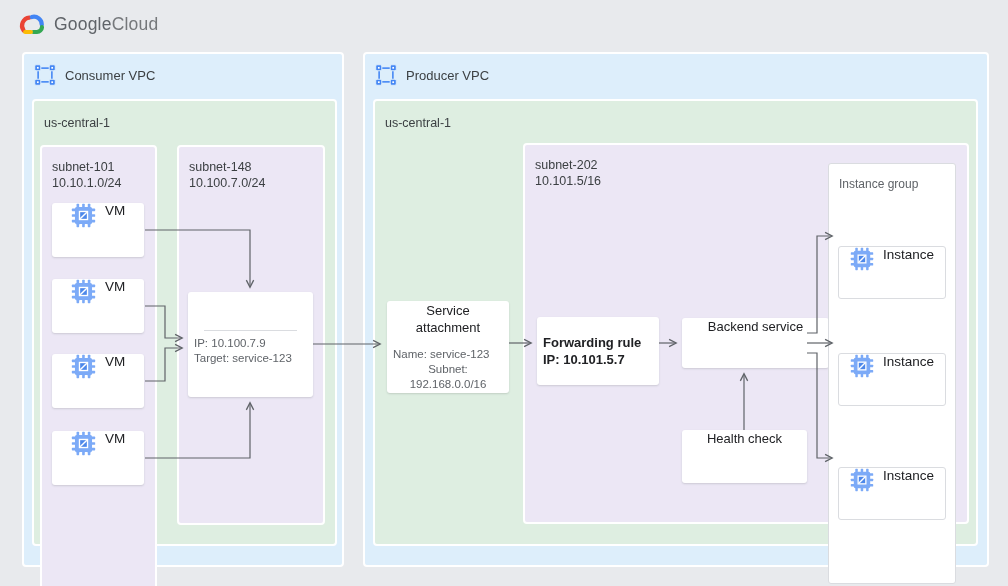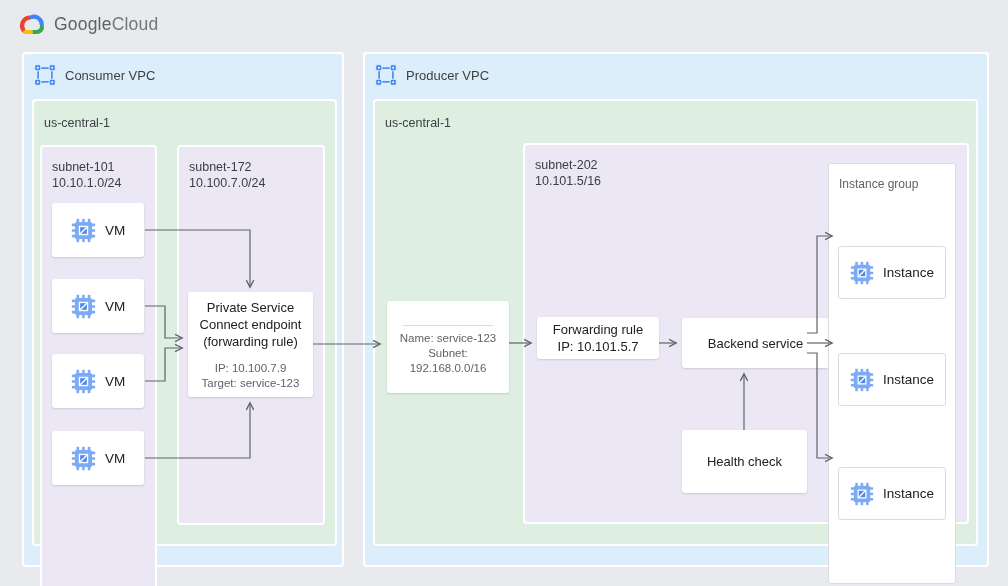--- a/index.html
+++ b/index.html
@@ -18,21 +18,21 @@
   .zone{ border:2px solid #fff; border-radius:4px; }
   .vpc{ background:var(--vpc); }
   .region{ background:var(--region); }
   .subnet{ background:var(--subnet); }
   .zone-label{ font-size:13px; color:#3c4043; }
   .region-label,.subnet-label{ font-size:12.5px; color:#3c4043; line-height:16px; }
   .vpc-head{ position:absolute; left:10px; top:10px; display:flex; align-items:center; gap:9px; }
   .node{
     position:absolute; background:#fff; border-radius:3px;
     box-shadow:0 1px 2px rgba(60,64,67,.18);
-    display:flex; align-items:center; justify-content:center;
+    display:flex; align-items:flex-start; justify-content:center;
   }
   .node.outlined{ border:1px solid var(--node-border); box-shadow:none;margin-top:36px; }
   .vm-node{ gap:9px; }
   .vm-label{ font-size:13.5px; color:var(--txt); }
   .card{ flex-direction:column; text-align:center; padding:9px 6px; }
   .card-title{ font-size:13px; color:var(--txt); line-height:17px; }
   .card-divider{ width:82%; height:1px; background:var(--node-border); margin:6px auto 5px; }
   .card-sub{ font-size:11.5px; color:var(--sub); line-height:15px; }
   .single-title{ font-size:13px; color:var(--txt); line-height:17px; }
   .group-box{ position:absolute; background:#fff; border:1px solid var(--node-border); border-radius:3px; }
@@ -113,21 +113,21 @@
   <span class="region-label abs" style="left:10px;top:14px;">us-central-1</span>
 </div>
 <div class="abs zone subnet" style="left:40px;top:145px;width:117px;height:448px;">
   <div class="subnet-label abs" style="left:10px;top:12px;">
     <div>subnet-101</div>
     <div>10.10.1.0/24</div>
   </div>
 </div>
 <div class="abs zone subnet" style="left:177px;top:145px;width:148px;height:380px;">
   <div class="subnet-label abs" style="left:10px;top:12px;">
-    <div>subnet-172</div>
+    <div>subnet-148</div>
     <div>10.100.7.0/24</div>
   </div>
 </div>
 
 <div class="node vm-node" style="left:52px;top:203px;width:92px;height:54px;">
   <svg class="chip" width="25" height="25" viewBox="0 0 24 24">
       <use href="#chip-icon"></use>
     </svg>
   <span class="vm-label">VM</span>
 </div>
@@ -144,21 +144,20 @@
   <span class="vm-label">VM</span>
 </div>
 <div class="node vm-node" style="left:52px;top:431px;width:92px;height:54px;">
   <svg class="chip" width="25" height="25" viewBox="0 0 24 24">
       <use href="#chip-icon"></use>
     </svg>
   <span class="vm-label">VM</span>
 </div>
 
 <div class="node card" style="left:188px;top:292px;width:125px;height:105px;">
-  <div class="card-title">Private Service Connect endpoint (forwarding rule)</div>
   <div class="card-divider"></div>
   <div class="card-sub">IP: 10.100.7.9</div>
   <div class="card-sub">Target: service-123</div>
 </div>
 
 <div class="abs zone vpc" style="left:363px;top:52px;width:626px;height:515px;">
   <div class="vpc-head">
     <svg class="vpc-icon" width="22" height="22" viewBox="0 0 24 24">
         <use href="#vpc-icon"></use>
       </svg>
@@ -169,35 +168,36 @@
   <span class="region-label abs" style="left:10px;top:14px;">us-central-1</span>
 </div>
 <div class="abs zone subnet" style="left:523px;top:143px;width:446px;height:381px;">
   <div class="subnet-label abs" style="left:10px;top:12px;">
     <div>subnet-202</div>
     <div>10.101.5/16</div>
   </div>
 </div>
 
 <div class="node card" style="left:387px;top:301px;width:122px;height:92px;">
+  <div class="card-title">Service attachment</div>
   <div class="card-divider"></div>
   <div class="card-sub">Name: service-123</div>
   <div class="card-sub">Subnet: 192.168.0.0/16</div>
 </div>
 
-<div class="node card" style="left:537px;top:317px;width:122px;height:42px;">
+<div class="node card" style="left:537px;top:317px;width:122px;height:68px;font-weight:bold;">
   <div class="single-title">Forwarding rule</div>
   <div class="single-title">IP: 10.101.5.7</div>
 </div>
 
 <div class="node" style="left:682px;top:318px;width:147px;height:50px;">
   <span class="single-title">Backend service</span>
 </div>
 
-<div class="node" style="left:682px;top:430px;width:125px;height:63px;">
+<div class="node" style="left:682px;top:430px;width:125px;height:53px;">
   <span class="single-title">Health check</span>
 </div>
 
 <div class="group-box" style="left:828px;top:163px;width:128px;height:421px;">
   <span class="group-label">Instance group</span>
 </div>
 <div class="node outlined vm-node" style="left:838px;top:210px;width:108px;height:53px;">
   <svg class="chip" width="24" height="24" viewBox="0 0 24 24">
       <use href="#chip-icon"></use>
     </svg>

